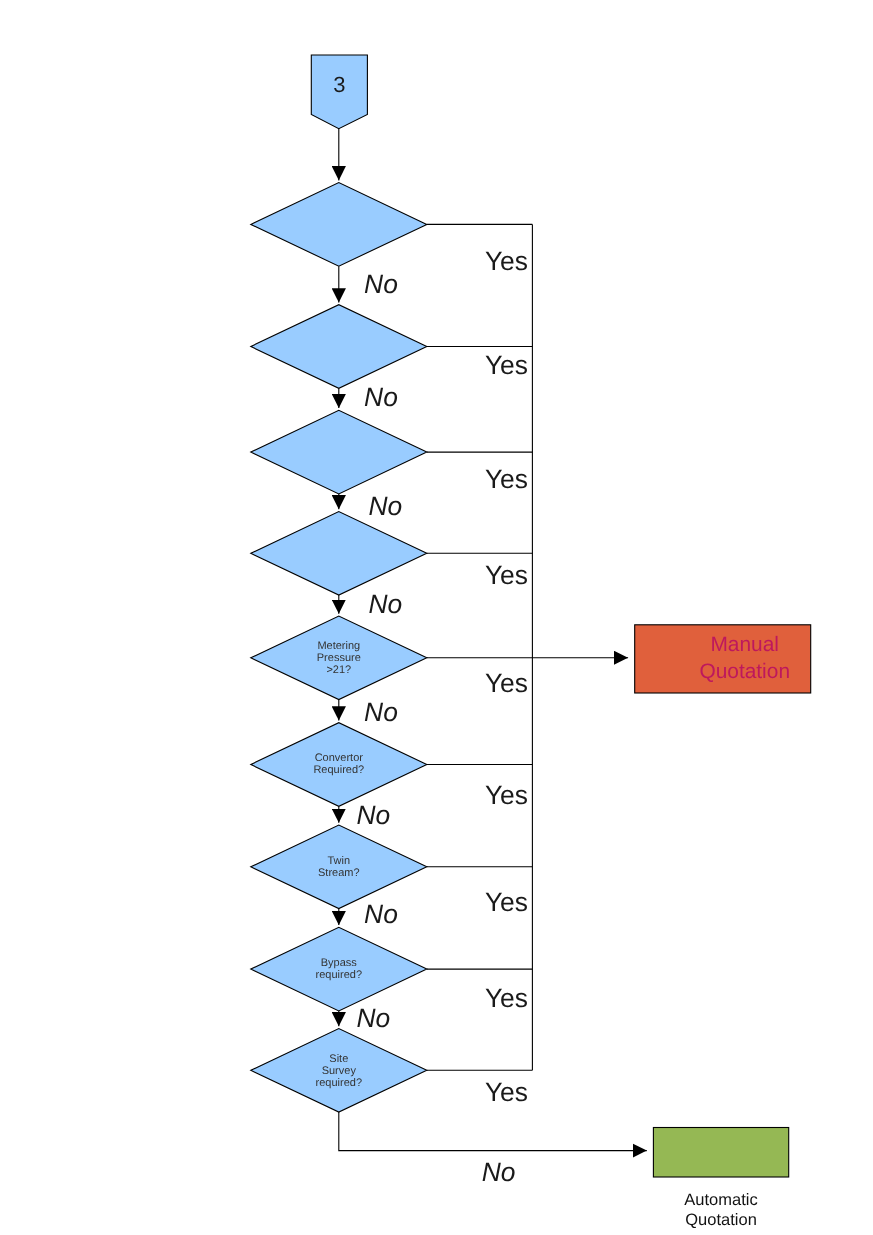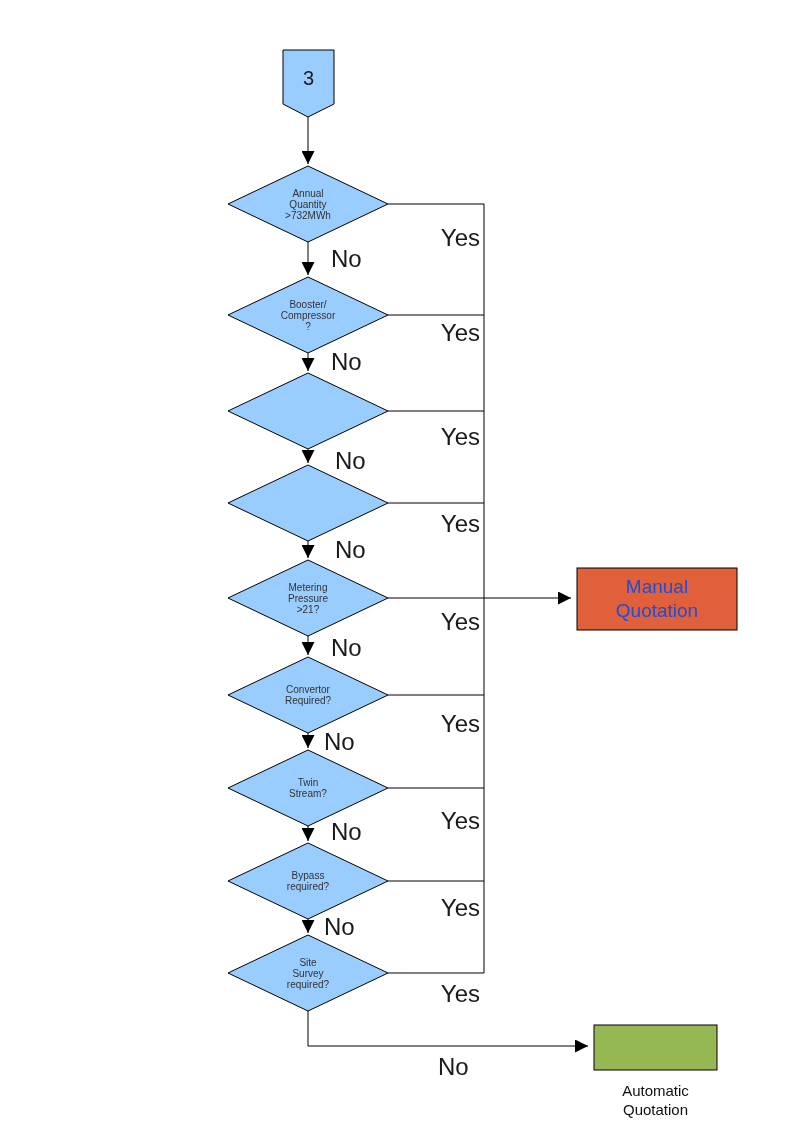--- a/index.html
+++ b/index.html
@@ -4,23 +4,23 @@
 <style>
   html,body{margin:0;padding:0;background:#fff;}
   .page{position:relative;width:794px;height:1123px;background:#ffffff;overflow:hidden;
         font-family:"Liberation Sans", sans-serif;}
   svg{position:absolute;left:0;top:0;}
   .ov{position:absolute;display:flex;align-items:center;justify-content:center;
       text-align:center;white-space:pre-line;color:#333333;}
   .diamond-label{left:238px;width:140px;height:68px;font-size:10px;line-height:11px;}
   .edge-label{font-size:24px;color:#1a1a1a;line-height:26px;height:26px;display:block;}
   .yes-label{left:408px;width:72px;text-align:right;justify-content:flex-end;}
-  .no-label{text-align:left;justify-content:flex-start;}
+  .no-label{text-align:left;justify-content:flex-start;font-style:italic;}
   .conn-label{left:283px;top:52px;width:51px;height:52px;font-size:20px;color:#1a1a1a;}
-  .manual-label{left:577px;top:568px;width:160px;height:62px;font-size:19px;line-height:24px;color:#1d4ed8;}
+  .manual-label{left:577px;top:568px;width:160px;height:62px;font-size:19px;line-height:24px;color:#be185d;padding-left:20px;}
   .auto-label{left:594px;top:1025px;width:123px;height:62px;font-size:15px;line-height:19px;color:#111;margin-top:44px;}
 </style>
 </head>
 <body>
 
 <div class="page">
 
   <svg width="794" height="1123" viewBox="0 0 794 1123">
     <defs>
       <marker id="arw" viewBox="0 0 10 10" refX="10" refY="5" markerWidth="13" markerHeight="13" orient="auto">
@@ -67,26 +67,20 @@
       <polygon points="228,881 308,843 388,881 308,919" fill="#99CCFF"></polygon>
       <polygon points="228,973 308,935 388,973 308,1011" fill="#99CCFF"></polygon>
     </g>
 
     <rect x="577" y="568" width="160" height="62" stroke="#000" stroke-width="1" fill="#E0603C"></rect>
     <rect x="594" y="1025" width="123" height="45" stroke="#000" stroke-width="1" fill="#95B854"></rect>
   </svg>
 
   <div class="ov conn-label">3</div>
 
-  <div class="ov diamond-label" style="top:170px">Annual
-Quantity
-&gt;732MWh</div>
-  <div class="ov diamond-label" style="top:281px">Booster/
-Compressor
-?</div>
   <div class="ov diamond-label" style="top:564px">Metering
 Pressure
 &gt;21?</div>
   <div class="ov diamond-label" style="top:754px">Twin
 Stream?</div>
   <div class="ov diamond-label" style="top:661px">Convertor
 Required?</div>
   <div class="ov diamond-label" style="top:847px">Bypass
 required?</div>
   <div class="ov diamond-label" style="top:939px">Site

